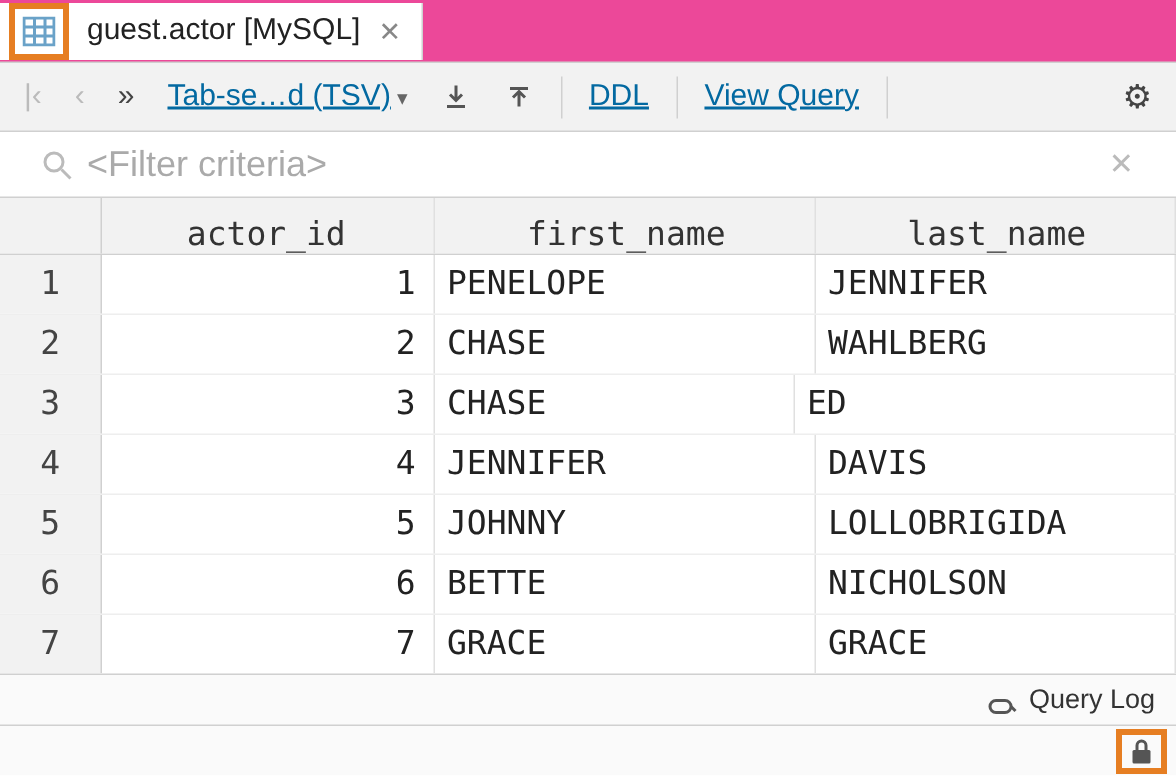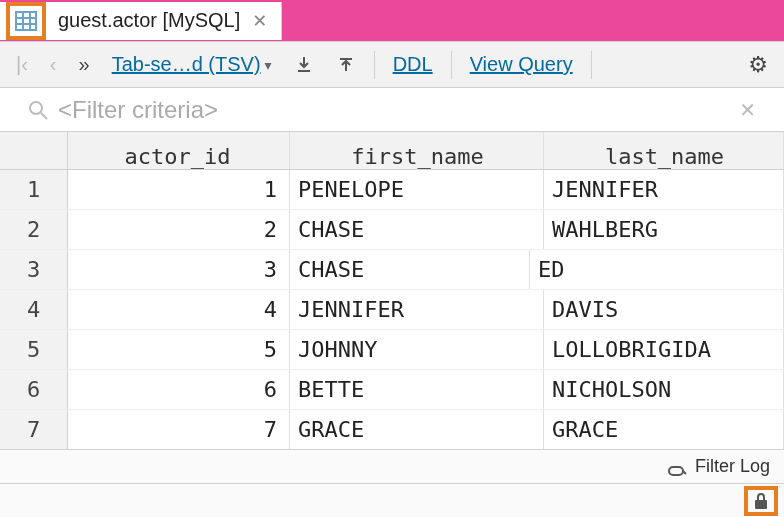--- a/index.html
+++ b/index.html
@@ -197,21 +197,21 @@
       </div>
   </div>
 
   <div class="status1">
     <span>
       <svg width="20" height="18" viewBox="0 0 20 18">
           <rect x="2" y="9" width="14" height="8" rx="4" fill="none" stroke="#555" stroke-width="2"></rect>
           <path d="M16 13 l3 3" stroke="#555" stroke-width="2"></path>
         </svg>
     </span>
-    <span>Filter Log</span>
+    <span>Query Log</span>
   </div>
   <div class="status2">
     <span class="lock-box">
       <svg width="16" height="18" viewBox="0 0 16 18">
           <rect x="2" y="8" width="12" height="9" rx="1" fill="#555"></rect>
           <path d="M5 8 v-3 a3 3 0 0 1 6 0 v3" fill="none" stroke="#555" stroke-width="2"></path>
         </svg>
     </span>
   </div>
 

